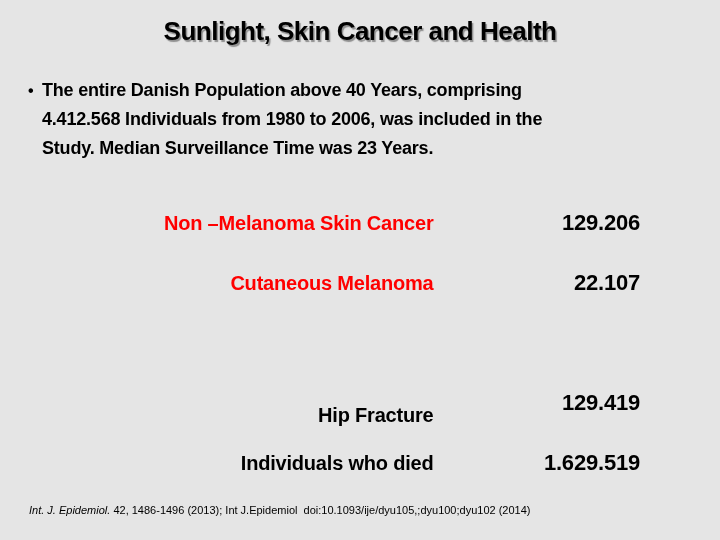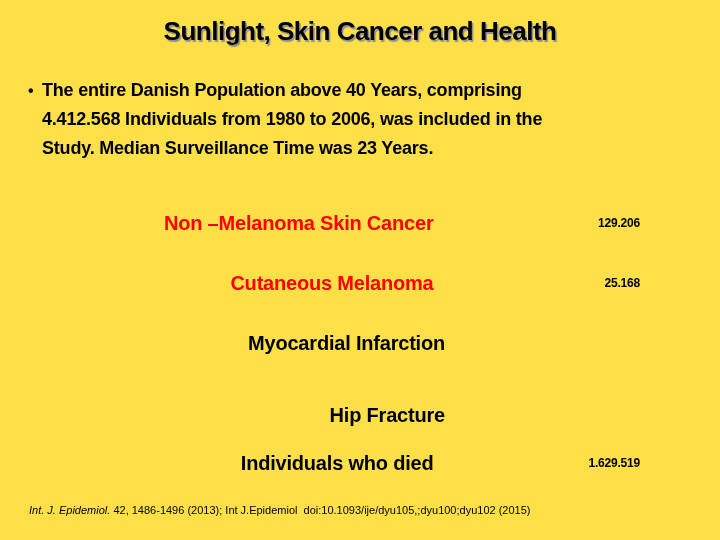--- a/index.html
+++ b/index.html
@@ -4,21 +4,21 @@
 <style>
   html, body {
     margin: 0;
     padding: 0;
     background: #ffffff;
   }
   .slide {
     position: relative;
     width: 720px;
     height: 540px;
-    background: #fde047;
+    background: #e5e5e5;
     overflow: hidden;
     font-family: "Liberation Sans", sans-serif;
     color: #000000;
   }
 
   
   .title {
     position: absolute;
     top: 16px;
     left: 0;
@@ -69,21 +69,21 @@
   .stat-label {
     width: 445px;
     text-align: right;
     font-size: 20px;
     font-weight: bold;
     letter-spacing: -0.2px;
   }
   .stat-value {
     width: 212px;
     text-align: right;
-    font-size: 12px;
+    font-size: 22px;
     font-weight: bold;
     letter-spacing: -0.2px;
     color: #000000;
   }
 
   
   .footer {
     position: absolute;
     left: 29px;
     top: 504px;
@@ -114,29 +114,29 @@
     </div>
   </div>
 
   <div class="stats">
     <div class="stat-row">
       <div class="stat-label" style="color: rgb(255, 0, 0);">Non –Melanoma Skin Cancer</div>
       <div class="stat-value">129.206</div>
     </div>
     <div class="stat-row">
       <div class="stat-label" style="color: rgb(255, 0, 0);">Cutaneous Melanoma</div>
-      <div class="stat-value">25.168</div>
+      <div class="stat-value">22.107</div>
     </div>
     <div class="stat-row">
-      <div class="stat-label" style="color: rgb(0, 0, 0);">Myocardial Infarction</div>
     </div>
     <div class="stat-row">
       <div class="stat-label" style="color: rgb(0, 0, 0); margin-top: 24px;">Hip Fracture</div>
+      <div class="stat-value">129.419</div>
     </div>
     <div class="stat-row">
       <div class="stat-label" style="color: rgb(0, 0, 0);">Individuals who died</div>
       <div class="stat-value">1.629.519</div>
     </div>
   </div>
 
-  <div class="footer"><span class="journal">Int. J. Epidemiol.</span> <span class="volume">42</span><span>, 1486-1496 (2013); Int J.Epidemiol  doi:10.1093/ije/dyu105,;dyu100;dyu102 (2015)</span></div>
+  <div class="footer"><span class="journal">Int. J. Epidemiol.</span> <span class="volume">42</span><span>, 1486-1496 (2013); Int J.Epidemiol  doi:10.1093/ije/dyu105,;dyu100;dyu102 (2014)</span></div>
 
 </div>
 
 </body></html>

